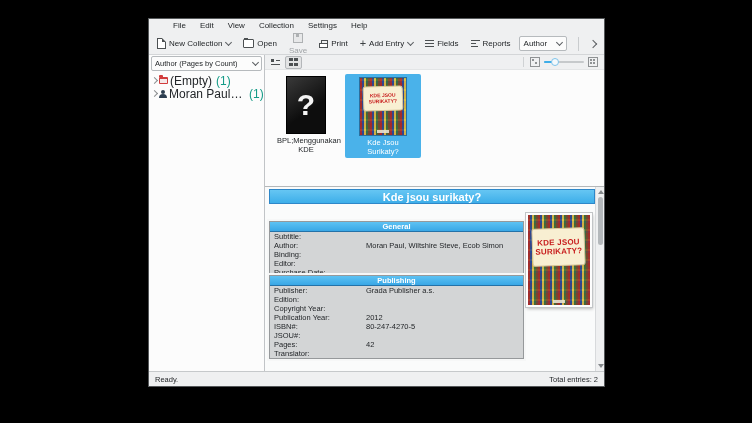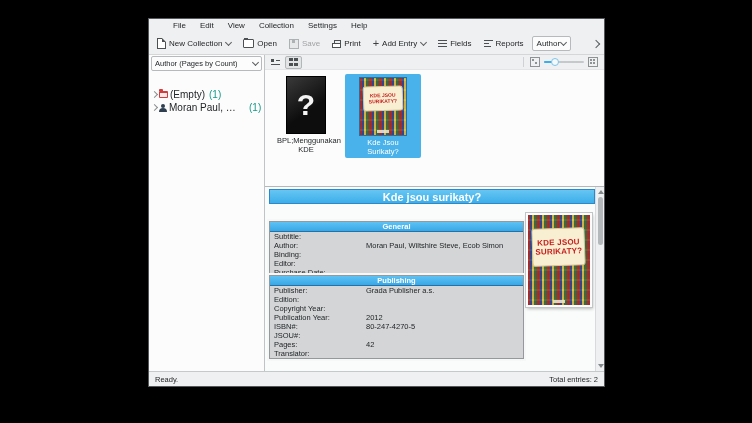--- a/index.html
+++ b/index.html
@@ -23,21 +23,21 @@
   .wc-max .chev{transform:rotate(-135deg);top:3px;}
   .wc-close{font-size:8px;line-height:8px;color:#55595c;text-align:center;}
 
   
   .menubar{height:14px;display:flex;align-items:flex-start;padding-left:18px;gap:2px;flex:0 0 auto;}
   .menu-item{padding:0 6px;line-height:13px;cursor:default;}
 
   
   .toolbar{height:21px;display:flex;align-items:center;padding:0 4px;gap:4px;border-bottom:1px solid #d4d6d8;flex:0 0 auto;}
   .tbtn{display:flex;align-items:center;gap:3px;padding:2px 4px;border-radius:2px;white-space:nowrap;}
-  .tbtn.disabled{color:#9fa3a6;}
+  .tbtn.disabled{color:#9fa3a6;flex-direction:column;}
   .dchev{width:4px;height:4px;border-right:1px solid #5a5e61;border-bottom:1px solid #5a5e61;transform:rotate(45deg);margin-left:1px;margin-top:-2px;}
   .tsep{width:1px;height:14px;background:#c9ccce;margin:0 3px;}
   .spacer{flex:1;}
   
   .i-page{width:7px;height:9px;background:#fff;border:1px solid #4c5052;position:relative;}
   .i-page:after{content:"";position:absolute;right:-1px;top:-1px;border:2px solid #eff0f1;border-left-color:#4c5052;border-bottom-color:#4c5052;}
   .i-open{width:9px;height:7px;border:1px solid #4c5052;border-radius:1px;position:relative;background:#fff;}
   .i-open:before{content:"";position:absolute;left:0;top:-2px;width:4px;height:1px;background:#4c5052;}
   .i-save{width:8px;height:8px;border:1px solid #aeb1b3;background:#e7e8e9;position:relative;}
   .i-save:before{content:"";position:absolute;left:2px;top:0;width:3px;height:3px;background:#aeb1b3;}
@@ -53,21 +53,21 @@
   .i-report i:nth-child(3){top:6px;width:7px;}
   .combo{display:flex;align-items:center;justify-content:space-between;width:62px;height:13px;background:#fcfcfc;
     border:1px solid #b6babd;border-radius:2px;padding:0 4px;}
   .r-chev{width:5px;height:5px;border-right:1px solid #5a5e61;border-bottom:1px solid #5a5e61;transform:rotate(-45deg);}
 
   
   .main{flex:1;display:flex;min-height:0;}
   .left-panel{width:115px;background:#fcfcfc;border-right:1px solid #c1c4c7;display:flex;flex-direction:column;flex:0 0 auto;}
   .gp-header{margin:1px 2px;height:13px;display:flex;align-items:center;justify-content:space-between;background:#fcfcfc;
     border:1px solid #b6babd;border-radius:2px;padding:0 3px;font-size:7.5px;white-space:nowrap;}
-  .tree{padding:16px 0;font-size:10px;}
+  .tree{padding:2px 0;font-size:12px;}
   .tree-row{display:flex;align-items:center;gap:2px;height:13px;padding-left:3px;white-space:nowrap;}
   .exp{width:4px;height:4px;border-right:1px solid #8a8d8f;border-bottom:1px solid #8a8d8f;transform:rotate(-45deg);flex:0 0 auto;}
   .i-folder{width:9px;height:7px;background:#d23c3c;border-radius:1px;position:relative;flex:0 0 auto;}
   .i-folder:before{content:"";position:absolute;left:0;top:-2px;width:4px;height:2px;background:#d23c3c;border-radius:1px 1px 0 0;}
   .i-folder:after{content:"";position:absolute;left:1px;top:2px;right:1px;bottom:1px;background:#f4e9e9;}
   .i-person{width:8px;height:8px;position:relative;flex:0 0 auto;}
   .i-person:before{content:"";position:absolute;left:2px;top:0;width:4px;height:4px;border-radius:50%;background:#2c3e50;}
   .i-person:after{content:"";position:absolute;left:0;top:4px;width:8px;height:4px;border-radius:4px 4px 0 0;background:#2c3e50;}
   .count{color:#149b87;margin-left:2px;}
   .ellide{overflow:hidden;text-overflow:ellipsis;max-width:76px;}

